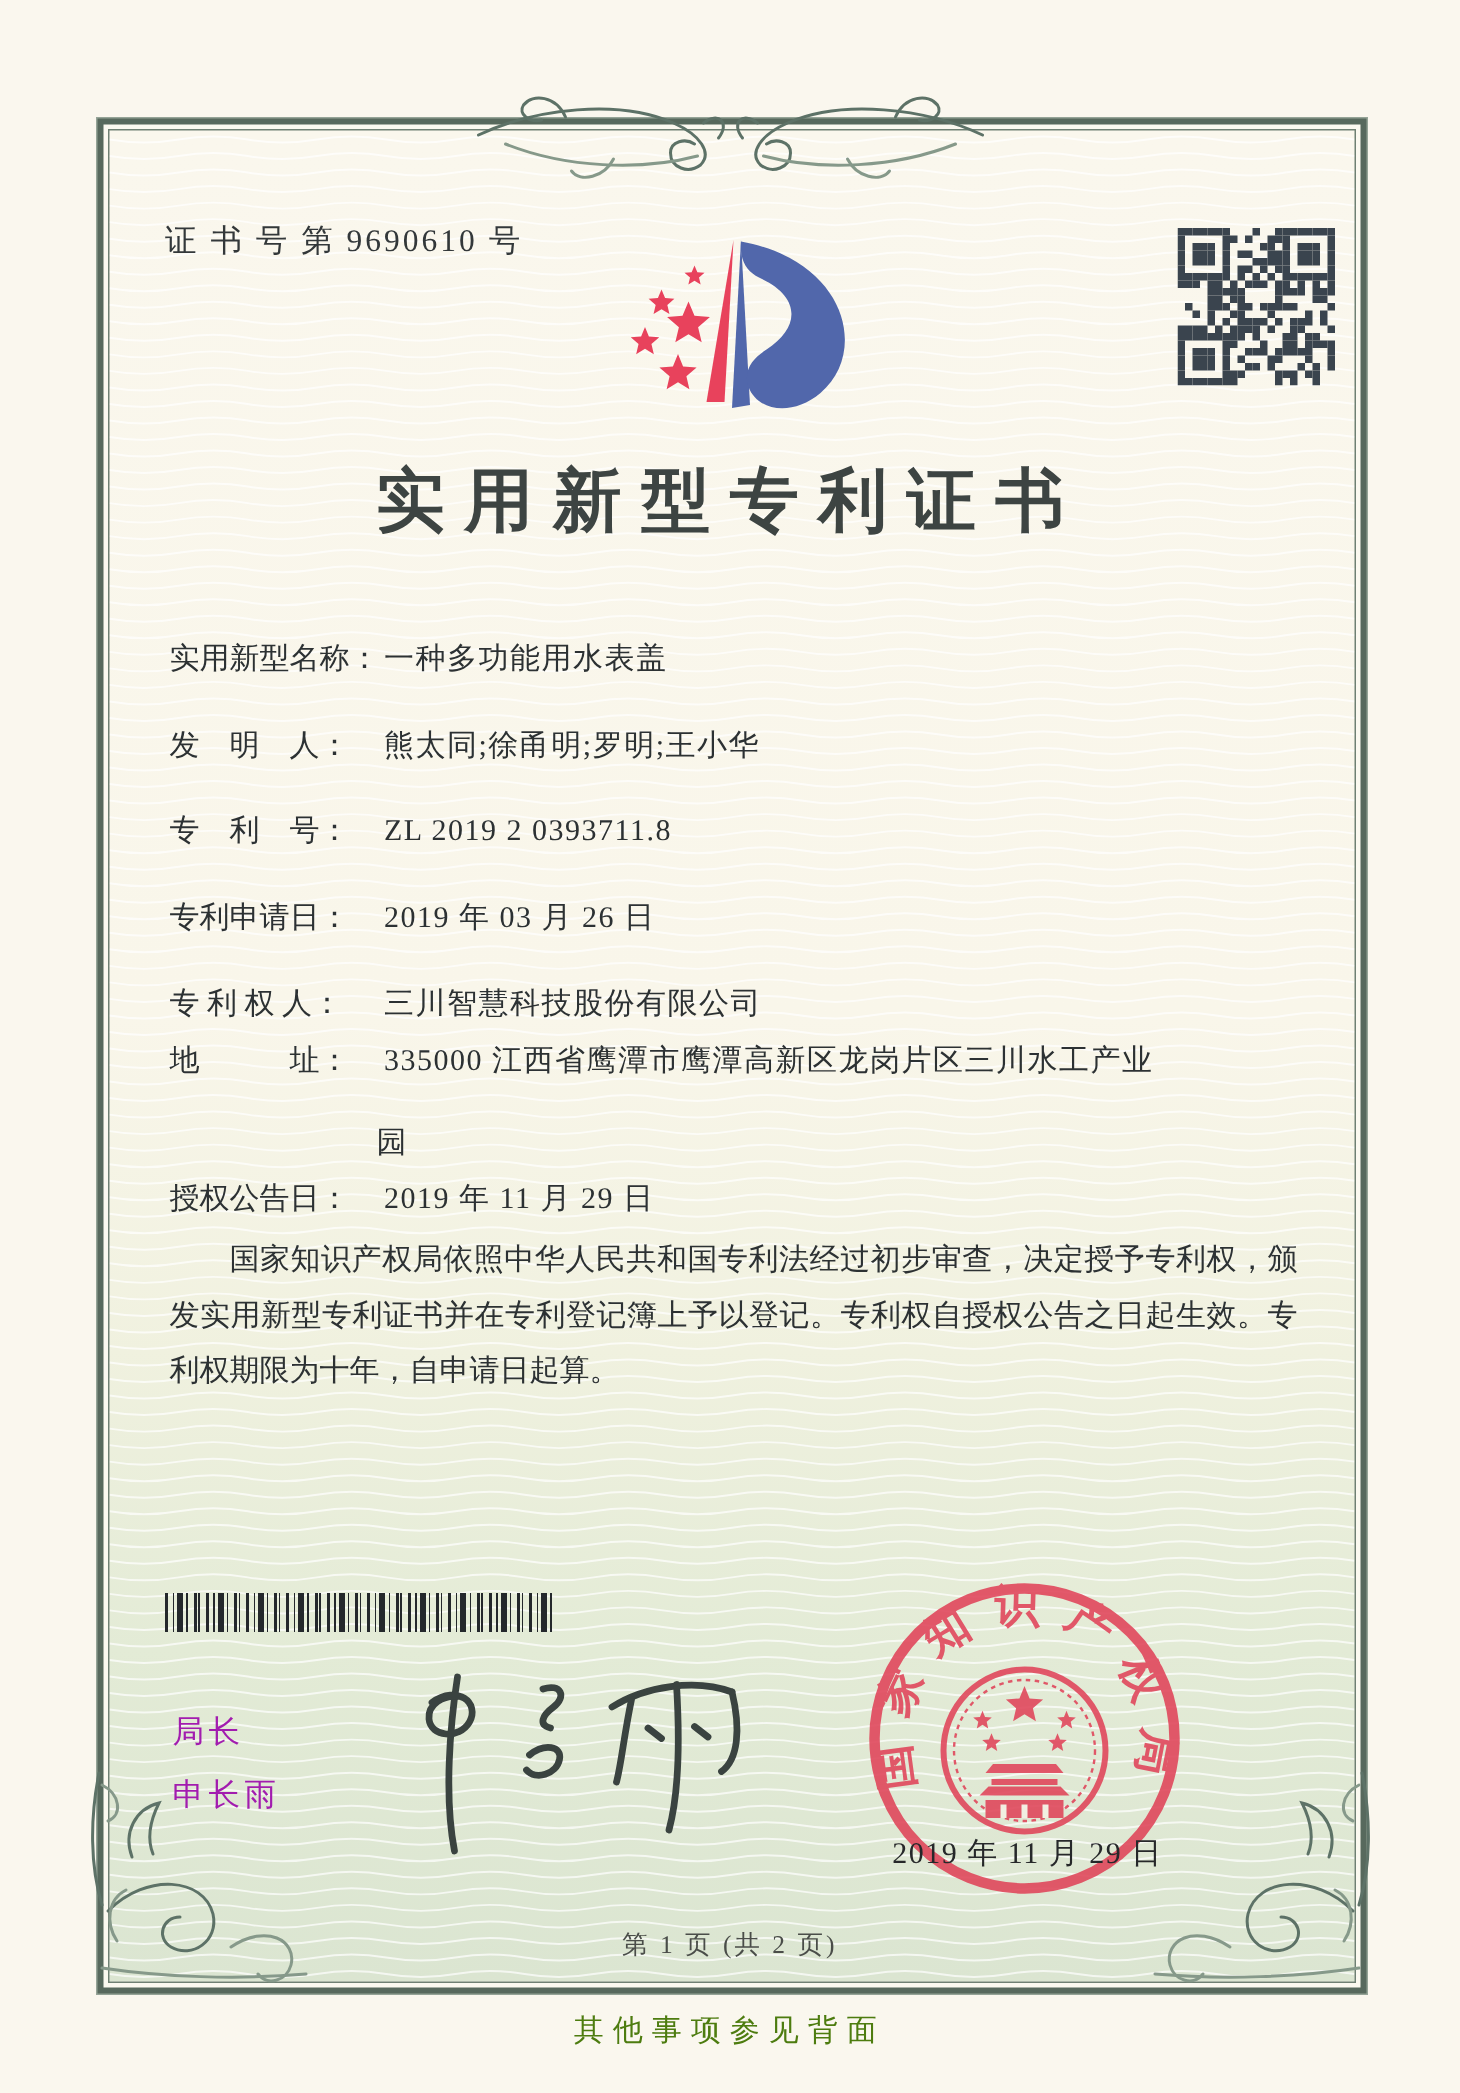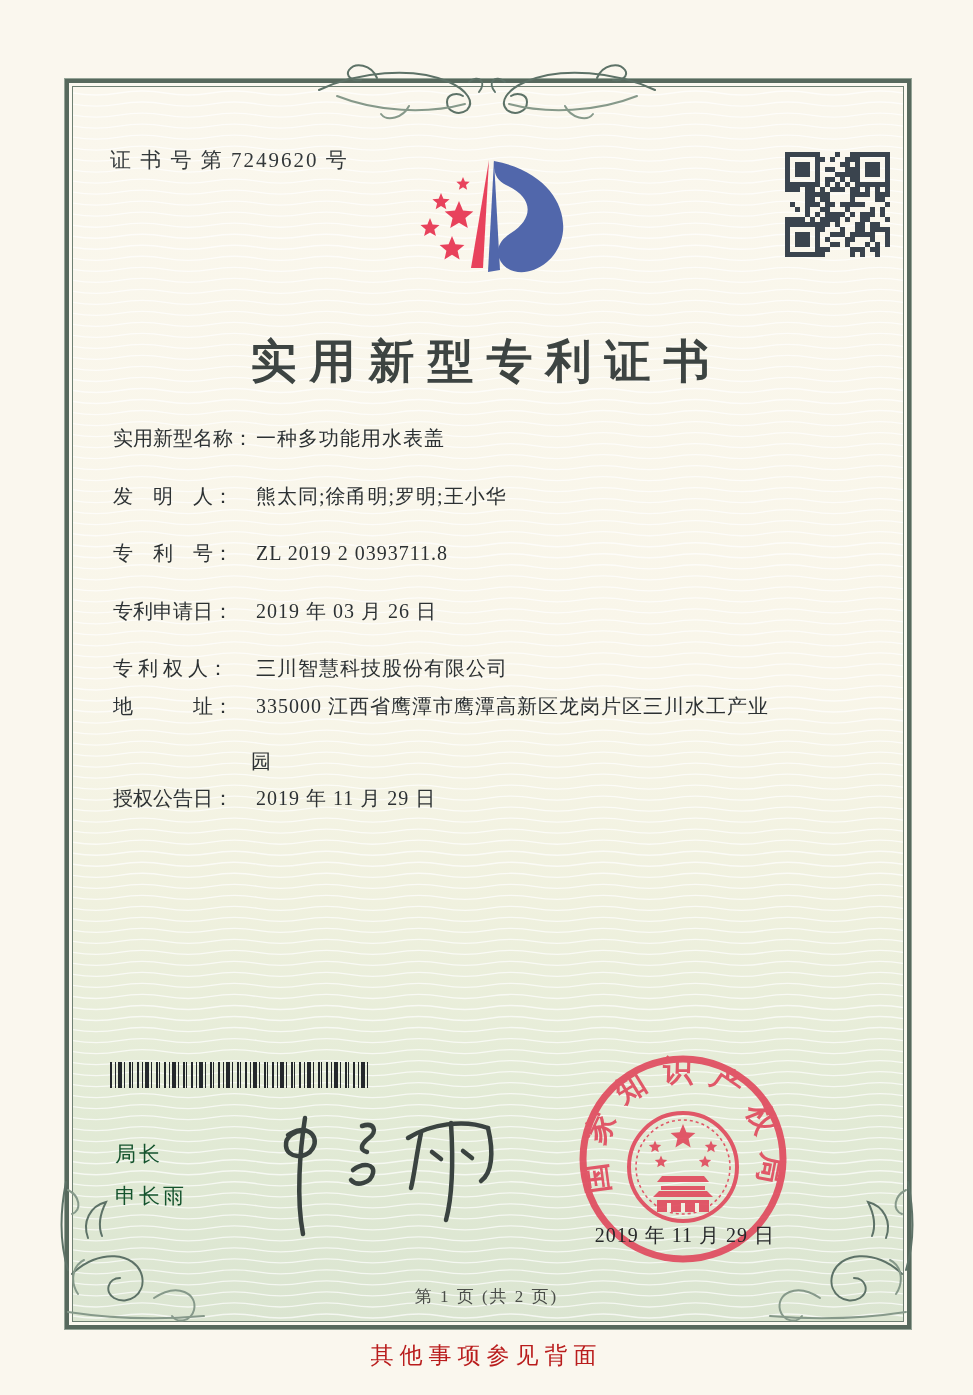--- a/index.html
+++ b/index.html
@@ -14,41 +14,41 @@
     position:absolute;left:72px;top:86px;width:830px;height:1234px;
     border:1px solid #6f8073;
     box-shadow:0 0 0 3px #fbf9f0, 0 0 0 7px #57695d, 0 0 0 8px #95a497;
     background:linear-gradient(180deg,#faf7ed 0%,#f9f6ea 48%,#f0f1df 66%,#e3ebd6 82%,#dbe5d1 100%);
     overflow:hidden;
   }
   .frame svg{display:block;width:100%;height:100%;}
   .abs{position:absolute;}
   .certno{left:110px;top:146px;font-size:21px;letter-spacing:2px;color:#33383a;}
   .title{left:0;right:0;top:303px;text-align:center;font-size:46px;font-weight:700;
-         letter-spacing:13px;color:#3d4442;margin-top:28px;}
+         letter-spacing:13px;color:#3d4442;}
   .frow{left:113px;font-size:20px;white-space:nowrap;}
   .flabel{display:inline-block;width:138px;}
   .fval{letter-spacing:1px;}
   .addr2{left:251px;font-size:20px;}
   .grantlabel2{position:absolute;left:483px;top:0;}
   .paras{left:113px;top:822px;width:752px;font-size:20px;line-height:37px;text-align:justify;}
   .paras p{margin:0;text-indent:2em;}
   .barcode{left:110px;top:1062px;width:262px;height:26px;
     background:repeating-linear-gradient(90deg,
       #24282c 0px,#24282c 2px,transparent 2px,transparent 5px,
       #24282c 5px,#24282c 6px,transparent 6px,transparent 8px,
       #24282c 8px,#24282c 12px,transparent 12px,transparent 14px,
       #24282c 14px,#24282c 15px,transparent 15px,transparent 19px,
       #24282c 19px,#24282c 21px,transparent 21px,transparent 22px,
       #24282c 22px,#24282c 23px,transparent 23px,transparent 27px);}
-  .director{left:115px;font-size:21px;color:#14532d;letter-spacing:3px;}
+  .director{left:115px;font-size:21px;color:#a21caf;letter-spacing:3px;}
   .sealdate{left:575px;top:1222px;width:220px;text-align:center;font-size:20px;
             color:#26282a;letter-spacing:1px;}
   .pagenum{left:0;right:0;top:1285px;text-align:center;font-size:17px;color:#4a4d49;letter-spacing:2px;}
-  .backnote{left:0;right:0;top:1340px;text-align:center;font-size:23px;color:#b91c1c;letter-spacing:6px;}
+  .backnote{left:0;right:0;top:1340px;text-align:center;font-size:20px;color:#4d7c0f;letter-spacing:6px;}
   .osvg{position:absolute;}
 </style>
 </head>
 <body>
 
 <div class="frame">
   <svg id="waves" viewBox="0 0 828 1232" preserveAspectRatio="none">
       <path d="M0 6 q 23 4 46 0 t 46 0 t 46 0 t 46 0 t 46 0 t 46 0 t 46 0 t 46 0 t 46 0 t 46 0 t 46 0 t 46 0 t 46 0 t 46 0 t 46 0 t 46 0 t 46 0 t 46 0" fill="none" stroke="rgba(255,255,255,0.7)" stroke-width="1.3"></path>
       <path d="M0 17 q 23 4 46 0 t 46 0 t 46 0 t 46 0 t 46 0 t 46 0 t 46 0 t 46 0 t 46 0 t 46 0 t 46 0 t 46 0 t 46 0 t 46 0 t 46 0 t 46 0 t 46 0 t 46 0" fill="none" stroke="rgba(255,255,255,0.7)" stroke-width="1.3"></path>
       <path d="M0 28 q 23 4 46 0 t 46 0 t 46 0 t 46 0 t 46 0 t 46 0 t 46 0 t 46 0 t 46 0 t 46 0 t 46 0 t 46 0 t 46 0 t 46 0 t 46 0 t 46 0 t 46 0 t 46 0" fill="none" stroke="rgba(255,255,255,0.7)" stroke-width="1.3"></path>
@@ -183,21 +183,21 @@
     <path d="M98,120 C122,104 142,116 138,132 C135,143 122,146 116,138" stroke="#86998a"></path>
     <path d="M32,60 C26,44 34,28 50,24 C44,36 42,48 46,58"></path>
     <path d="M12,134 C52,140 102,142 148,138" stroke="#86998a"></path>
     <path d="M22,116 C14,104 16,88 28,82" stroke="#86998a"></path>
   </g>
 </svg>
 <svg class="osvg" style="left:758px;top:1178px;width:160px;height:152px" viewBox="0 0 160 152">
   <use href="#cornament" transform="translate(160,0) scale(-1,1)"></use>
 </svg>
 
-<div class="abs certno">证 书 号 第 7249620 号</div>
+<div class="abs certno">证 书 号 第 9690610 号</div>
 
 <svg class="osvg" style="left:405px;top:148px;width:190px;height:145px" viewBox="405 148 190 145">
   <g id="logo-stars" fill="#e8425c">
       <polygon points="463.0,177.0 464.9,181.5 469.7,181.8 466.0,185.0 467.1,189.7 463.0,187.2 458.9,189.7 460.0,185.0 456.3,181.8 461.1,181.5"></polygon>
       <polygon points="441.0,193.0 443.4,198.7 449.6,199.2 444.9,203.3 446.3,209.3 441.0,206.1 435.7,209.3 437.1,203.3 432.4,199.2 438.6,198.7"></polygon>
       <polygon points="459.0,201.0 463.0,210.5 473.3,211.4 465.4,218.1 467.8,228.1 459.0,222.8 450.2,228.1 452.6,218.1 444.7,211.4 455.0,210.5"></polygon>
       <polygon points="430.0,218.0 432.6,224.4 439.5,224.9 434.3,229.4 435.9,236.1 430.0,232.5 424.1,236.1 425.7,229.4 420.5,224.9 427.4,224.4"></polygon>
       <polygon points="452.0,236.0 455.4,244.3 464.4,245.0 457.6,250.8 459.6,259.5 452.0,254.8 444.4,259.5 446.4,250.8 439.6,245.0 448.6,244.3"></polygon>
     </g>
   <path d="M489,160 L471,268 L483,268 Z" fill="#e8425c"></path>
@@ -479,20 +479,21 @@
   <span class="flabel">地　　　址：</span>
   <span class="fval">335000  江西省鹰潭市鹰潭高新区龙岗片区三川水工产业</span>
 </div>
 <div class="abs addr2" style="top:748px">园</div>
 <div class="abs frow" style="top:785px">
   <span class="flabel">授权公告日：</span>
   <span class="fval">2019 年 11 月 29 日</span>
 </div>
 
 <div class="abs paras">
+  <p>国家知识产权局依照中华人民共和国专利法经过初步审查，决定授予专利权，颁发实用新型专利证书并在专利登记簿上予以登记。专利权自授权公告之日起生效。专利权期限为十年，自申请日起算。</p>
 </div>
 
 <div class="abs barcode"></div>
 
 <div class="abs director" style="top:1140px">局长</div>
 <div class="abs director" style="top:1182px">申长雨</div>
 
 <svg class="osvg" style="left:270px;top:1095px;width:250px;height:145px" viewBox="270 1095 250 145">
   <g fill="none" stroke="#3a4340" stroke-width="4.5" stroke-linecap="round">
     <path d="M305,1118 C300,1150 296,1198 303,1234"></path>

